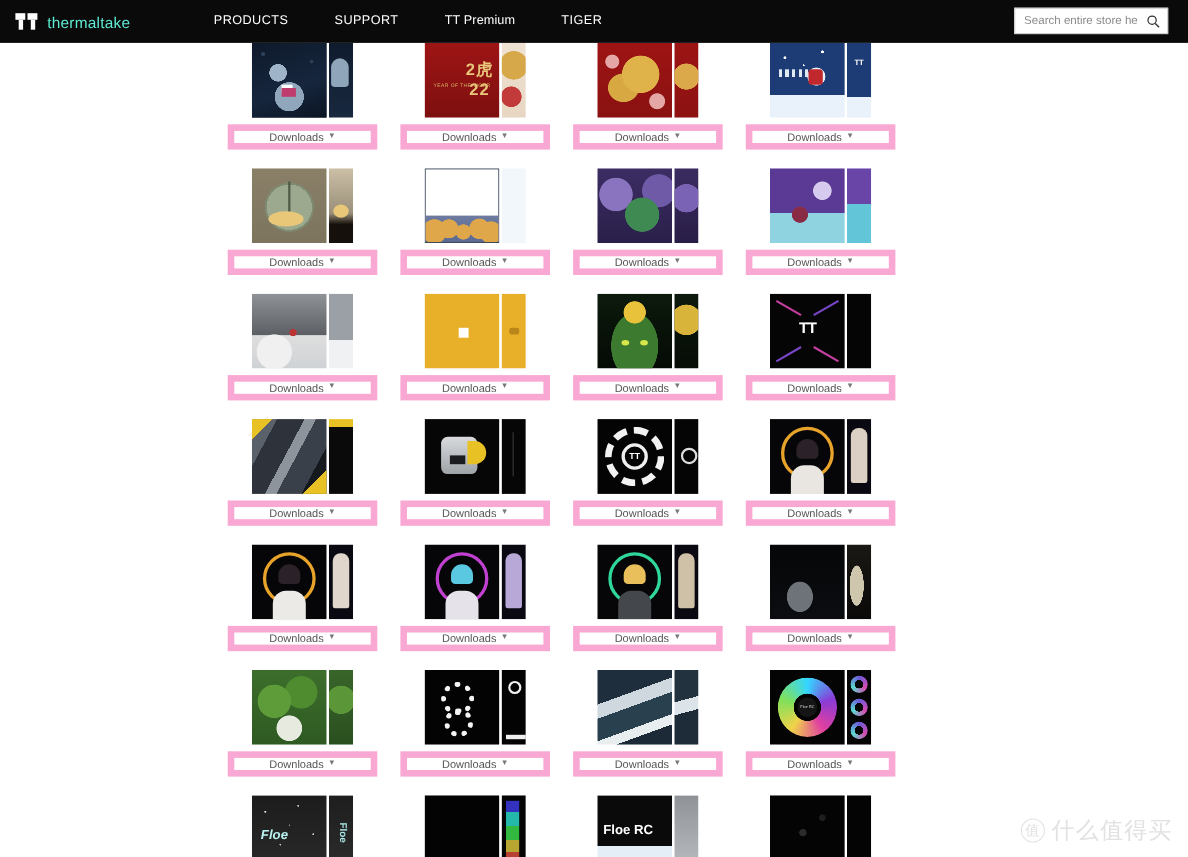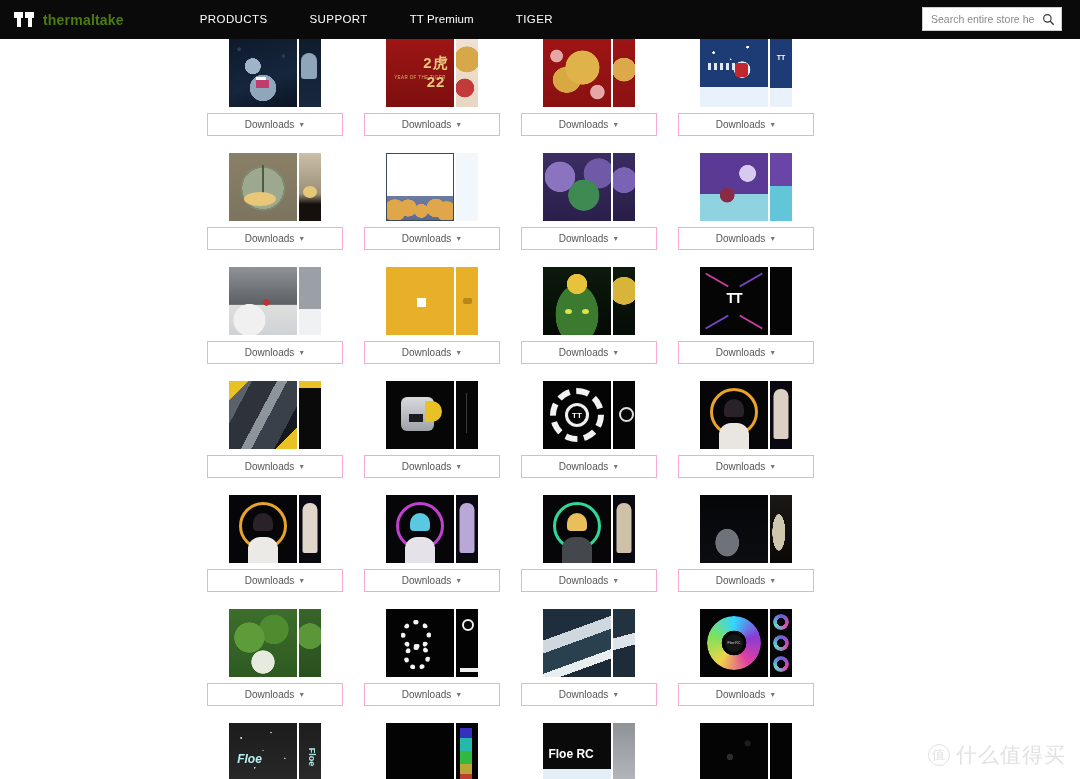--- a/index.html
+++ b/index.html
@@ -42,24 +42,24 @@
   }
   .brand-mark .bar::after {
     content: "";
     position: absolute;
     top: 6px; left: 2.5px;
     width: 4px; height: 9px;
     background: #ffffff;
   }
   .brand-mark .bar.b2::after { left: 2.5px; }
   .brand-name {
-    color: #4d7c0f;
+    color: #5eead4;
     font-size: 14px;
     letter-spacing: 0.2px;
-    font-weight: 700;
+    font-weight: 400;
   }
 
   .nav {
     display: flex;
     align-items: center;
     margin-left: 63px;
     gap: 16px;
   }
   .nav-item {
     color: #ffffff;
@@ -139,26 +139,26 @@
     height: 68px;
     width: 22px;
     flex: 0 0 22px;
     overflow: hidden;
     position: relative;
   }
   .dl-btn {
     margin-top: 6px;
     width: 136px;
     height: 23px;
-    border: 1px solid #f9a8d4;
+    border: 6px solid #f9a8d4;
     background: #ffffff;
     color: #555555;
     font-size: 10px;
     display: flex;
-    align-items: center;
+    align-items: flex-start;
     justify-content: center;
     gap: 4px;
     cursor: pointer;
     font-family: "Liberation Sans", sans-serif;
   }
   .dl-caret { font-size: 7px; line-height: 1; color: #777; }
   .row-gap { height: 17px; }
 
   
   .art { position: absolute; inset: 0; }

